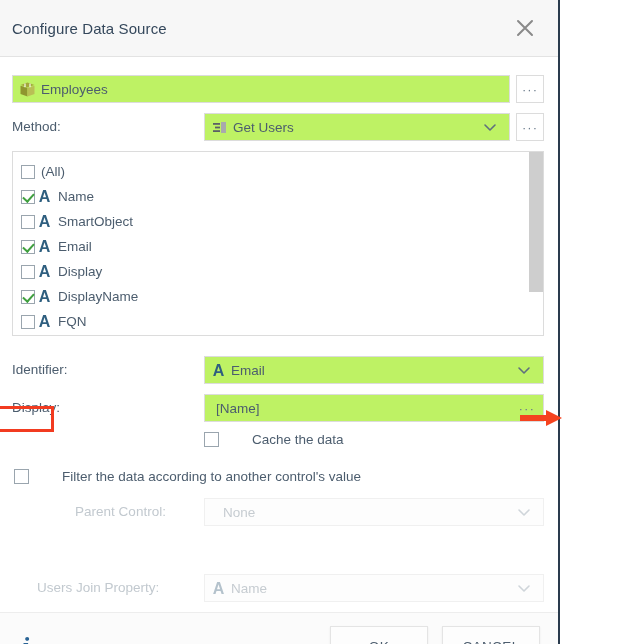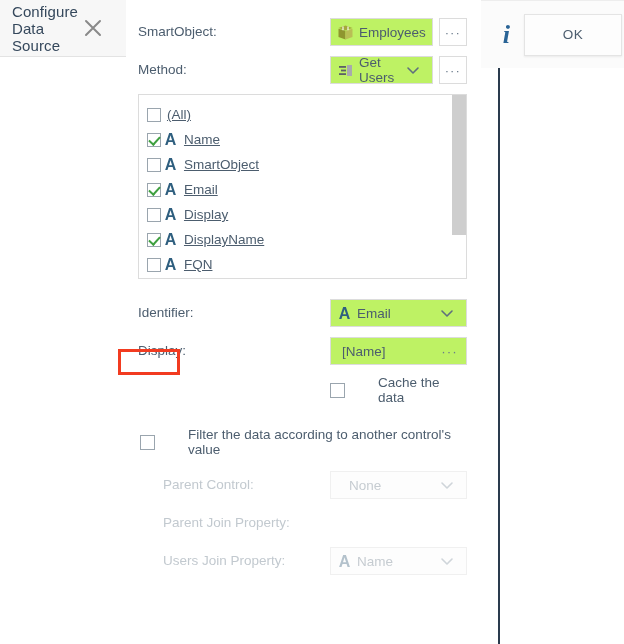--- a/index.html
+++ b/index.html
@@ -7,25 +7,26 @@
   html, body {
     width: 624px;
     height: 644px;
     background: #ffffff;
     font-family: "Liberation Sans", sans-serif;
     overflow: hidden;
   }
 
   .dialog {
     position: relative;
-    width: 500px;
+    width: 560px;
     height: 644px;
     background: #ffffff;
     border-right: 2px solid #2a3b4d;
     display: flex;
+    flex-direction: column;
   }
 
   
   .dlg-header {
     height: 57px;
     min-height: 57px;
     background: #f7f7f7;
     border-bottom: 1px solid #e3e3e3;
     display: flex;
     align-items: center;
@@ -120,21 +121,21 @@
     overflow: hidden;
   }
   .list-item {
     height: 25px;
     display: flex;
     align-items: center;
     font-size: 13.5px;
     color: #4c5d6e;
     cursor: pointer;
   }
-  .list-item .lbl { margin-left: 6px; text-decoration: underline; }
+  .list-item .lbl { margin-left: 6px; }
   .list-item .ico-a { margin-left: 2px; }
 
   .cbx {
     width: 14px; height: 14px;
     border: 1px solid #9aa5ae;
     background: #fff;
     flex-shrink: 0;
     position: relative;
   }
   .cbx.checked::after {
@@ -243,21 +244,20 @@
     <div class="close-btn">
       <svg width="22" height="22" viewBox="0 0 22 22" aria-hidden="true">
         <path d="M4 4 L18 18 M18 4 L4 18" stroke="#8a8a8a" stroke-width="2" fill="none" stroke-linecap="round"></path>
       </svg>
     </div>
   </div>
 
   <div class="dlg-body">
 
     <div class="row">
-      <div class="row-label">SmartObject:</div>
       <div class="row-field">
         <div class="inputbox">
           <span class="ico">
             <svg width="17" height="17" viewBox="0 0 17 17" aria-hidden="true">
               <path d="M1.5 4 L8.5 1.5 L15.5 4 L8.5 6.2 Z" fill="#a3a93a"></path>
               <path d="M1.5 4.8 L1.5 13 L8.5 15.5 L8.5 6.8 Z" fill="#8f962f"></path>
               <path d="M15.5 4.8 L15.5 13 L8.5 15.5 L8.5 6.8 Z" fill="#b9bf55"></path>
               <path d="M6 2.6 L6 6.3 M11 2.6 L11 6.3" stroke="#ffffff" stroke-width="1.1" fill="none"></path>
             </svg>
           </span>
@@ -390,36 +390,35 @@
 
     <div style="margin-top:22px;">
       <div class="cb-row" style="margin-left:2px;">
         <span class="cb-big"></span>
         <span class="lbl">Filter the data according to another control's value</span>
       </div>
 
       <div class="disabled" style="margin-top:14px;">
 
         <div class="row">
-          <div class="row-label" style="padding-left:25px;width:192px;">Parent Control:</div>
+          <div class="row-label" style="padding-left:25px;width:192px;text-align:center;">Parent Control:</div>
           <div class="row-field">
             <div class="inputbox">
               <span class="val" style="margin-left:12px;">None</span>
               <span style="flex:1"></span>
               <span class="chev">
                 <svg width="16" height="16" viewBox="0 0 16 16" aria-hidden="true">
                   <path d="M3 6 L8 11 L13 6" stroke="#cfd5da" stroke-width="1.6" fill="none" stroke-linecap="round" stroke-linejoin="round"></path>
                 </svg>
               </span>
             </div>
           </div>
         </div>
 
         <div class="row">
-          <div class="row-label" style="padding-left:25px;width:192px;">Parent Join Property:</div>
           <div class="row-field">
             <div class="inputbox" style="border-color:transparent;background:transparent;">
               <span class="val" style="margin-left:0;"></span>
             </div>
           </div>
         </div>
 
         <div class="row">
           <div class="row-label" style="padding-left:25px;width:192px;">Users Join Property:</div>
           <div class="row-field">

